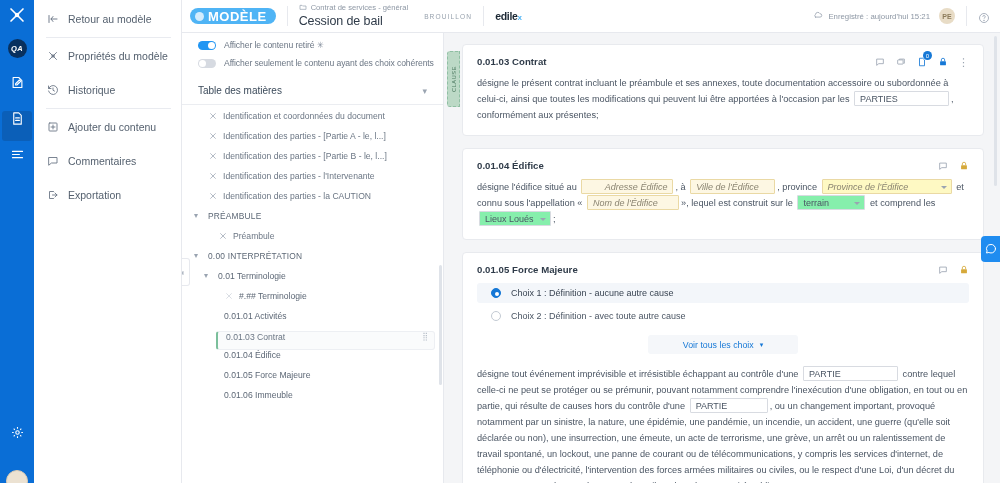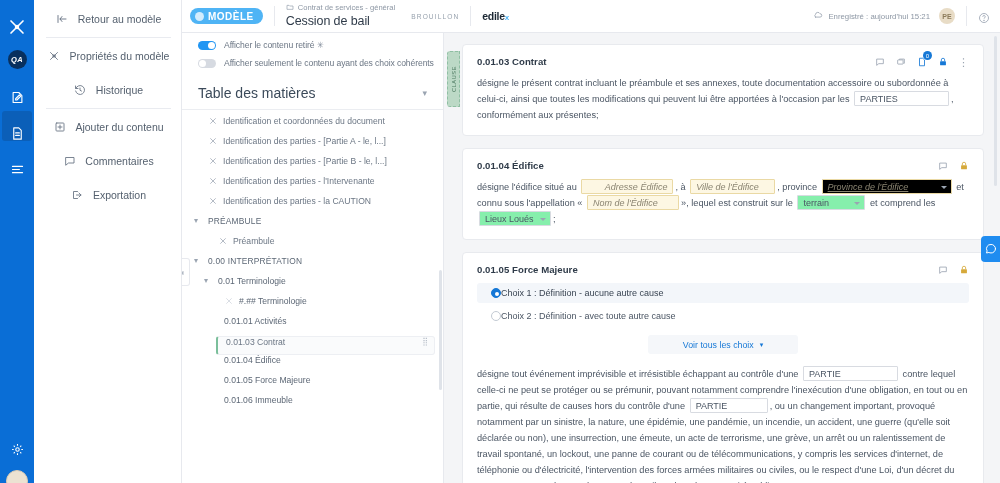--- a/index.html
+++ b/index.html
@@ -16,21 +16,21 @@
   
   .rail {
     width: 34px; flex: 0 0 34px;
     background: #0a6ed6;
     display: flex; flex-direction: column; align-items: center;
     padding-top: 6px;
     position: relative;
   }
   .rail-ico {
     width: 30px; height: 30px; margin-bottom: 6px;
-    display: flex; align-items: flex-end; justify-content: center;
+    display: flex; align-items: flex-start; justify-content: center;
     color: #ffffff; border-radius: 3px;
     cursor: pointer;
     font-style: italic;
   }
   .rail-ico.logo { margin-bottom: 3px; }
   .rail-ico.active { background: #0b5fb8; }
   .rail-ico svg { display: block; }
   .rail-spacer { flex: 1 1 auto; }
   .rail-bottom { padding-bottom: 4px; display: flex; flex-direction: column; align-items: center; }
   .rail-avatar {
@@ -50,21 +50,21 @@
   .menu {
     width: 148px; flex: 0 0 148px;
     background: #ffffff;
     border-right: 1px solid #e7e9ee;
     padding-top: 0px;
     font-size: 10.5px;
   }
   .menu-item {
     display: flex; align-items: center; gap: 9px;
     height: 34px; padding: 0 10px 0 12px;
-    color: #55616f; cursor: pointer; white-space: nowrap; justify-content: center;
+    color: #55616f; cursor: pointer; white-space: nowrap;
   }
   .menu-item .mi-ico { width: 13px; height: 13px; flex: 0 0 13px; color: #6c7787; display: flex; align-items: center; justify-content: center; }
   .menu-sep { height: 1px; background: #e9ebf0; margin: 1px 10px 1px 12px; }
 
   
   .panel {
     width: 262px; flex: 0 0 262px;
     background: #ffffff;
     border-right: 1px solid #e7e9ee;
     position: relative;
@@ -85,21 +85,21 @@
   }
   .toggle.on::after { left: 10px; }
   .filter-label { font-size: 8.6px; color: #6b7684; white-space: nowrap; letter-spacing: -.1px; }
   .filter-star { color: #8892a0; }
 
   .toc-head {
     display: flex; align-items: center; justify-content: space-between;
     padding: 9px 16px 8px 16px;
     border-bottom: 1px solid #ebedf1;
   }
-  .toc-head .t { font-size: 14px; color: #3b4a5a; }
+  .toc-head .t { font-size: 10px; color: #3b4a5a; }
   .chev { color: #9aa4b1; font-size: 9px; }
 
   .toc-list { flex: 1 1 auto; overflow: hidden; padding-top: 6px; position: relative; }
   .toc-item {
     display: flex; gap: 6px;
     font-size: 8.6px; color: #6b7684;
     height: 20px; padding-left: 26px; cursor: pointer;
     white-space: nowrap;
   }
   .toc-item .leaf-ico { width: 9px; height: 9px; flex: 0 0 9px; color: #98a2b0; display:flex; align-items:center; justify-content:center; }
@@ -200,33 +200,33 @@
   .fld.yel.w1 { width: 92px; text-align: right; }
   .fld.yel.w2 { width: 85px; }
   .fld.yel.w3 { width: 92px; }
   .sel {
     display: inline-block; vertical-align: baseline;
     border: 1px solid #d8dbe1; background: #86efac;
     font-size: 9px; color: #4a5563;
     padding: 1px 14px 1px 5px; margin: 0 2px; height: 15px; line-height: 13px;
     border-radius: 1px; position: relative;
   }
-  .sel.yel { background: #000000; border: 1px solid #ead9a4; font-style: italic; color: #8a8471; text-decoration: underline; }
+  .sel.yel { background: #fef9c3; border: 1px solid #ead9a4; font-style: italic; color: #8a8471; }
   .sel::after {
     content: ""; position: absolute; right: 4px; top: 6px;
     border-left: 3px solid transparent; border-right: 3px solid transparent;
     border-top: 3.5px solid #9aa4b1;
   }
   .sel.w-prov { width: 130px; }
   .sel.w-terr { width: 68px; }
   .sel.w-lieux { width: 72px; }
 
   
   .choice {
-    display: flex; align-items: center; 
+    display: flex; align-items: center; gap: 10px;
     height: 20px; padding: 0 10px 0 14px; margin-bottom: 3px;
     border-radius: 3px; cursor: pointer;
   }
   .choice.sel-row { background: #f3f6fa; }
   .radio {
     width: 10px; height: 10px; border-radius: 50%;
     border: 1px solid #c3cad3; background: #fff; flex: 0 0 10px;
     position: relative;
   }
   .radio.on { border-color: #1678d6; background: #1678d6; }
@@ -252,21 +252,21 @@
   .topbar {
     position: absolute; left: 182px; top: 0; right: 0; height: 33px;
     background: #ffffff; border-bottom: 1px solid #e7e9ee;
     display: flex; align-items: center; padding: 0 10px 0 8px;
     z-index: 10;
   }
   .badge-modele {
     display: flex; align-items: center; gap: 4px;
     background: #4fb4f5; color: #fff;
     border-radius: 10px; height: 16px; padding: 0 9px 0 5px;
-    font-size: 10px; font-weight: bold; letter-spacing: .5px;
+    font-size: 13px; font-weight: bold; letter-spacing: .5px;
   }
   .badge-dot {
     width: 9px; height: 9px; border-radius: 50%;
     background: #fff; opacity: .75;
   }
   .vsep { width: 1px; height: 20px; background: #e7e9ee; margin: 0 11px; }
   .doc-meta { display: flex; flex-direction: column; justify-content: center; line-height: 1.15; }
   .doc-sub { display: flex; align-items: center; gap: 4px; font-size: 7.6px; color: #8d97a4; }
   .doc-name { font-size: 12.5px; color: #2f3b49; letter-spacing: -.1px; }
   .brouillon { font-size: 6.6px; color: #97a1ad; letter-spacing: 1.1px; margin-left: 16px; }

